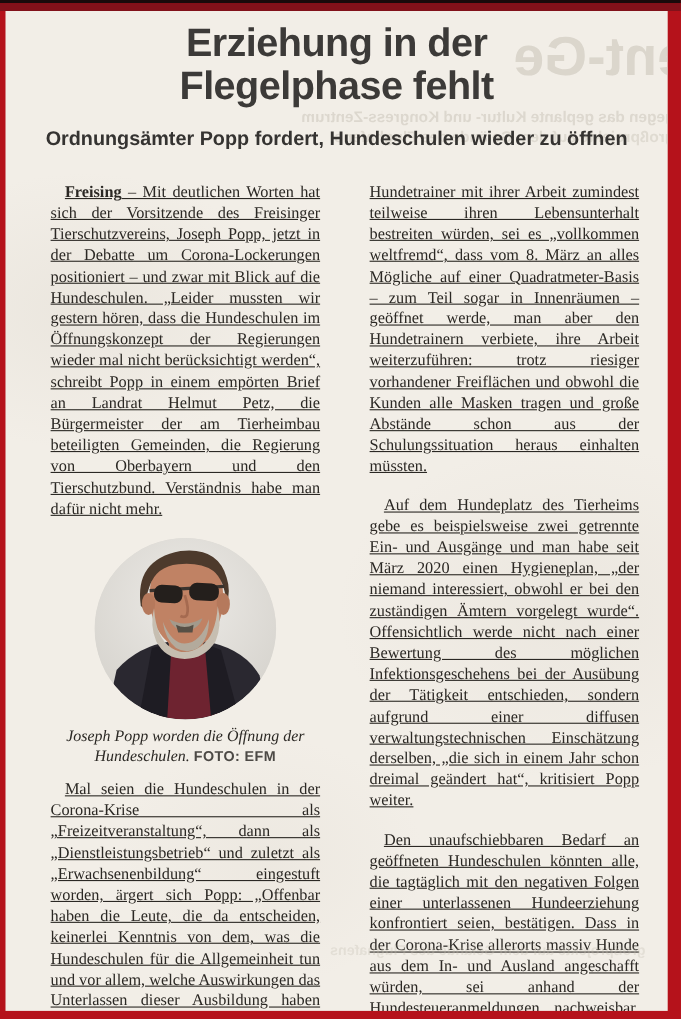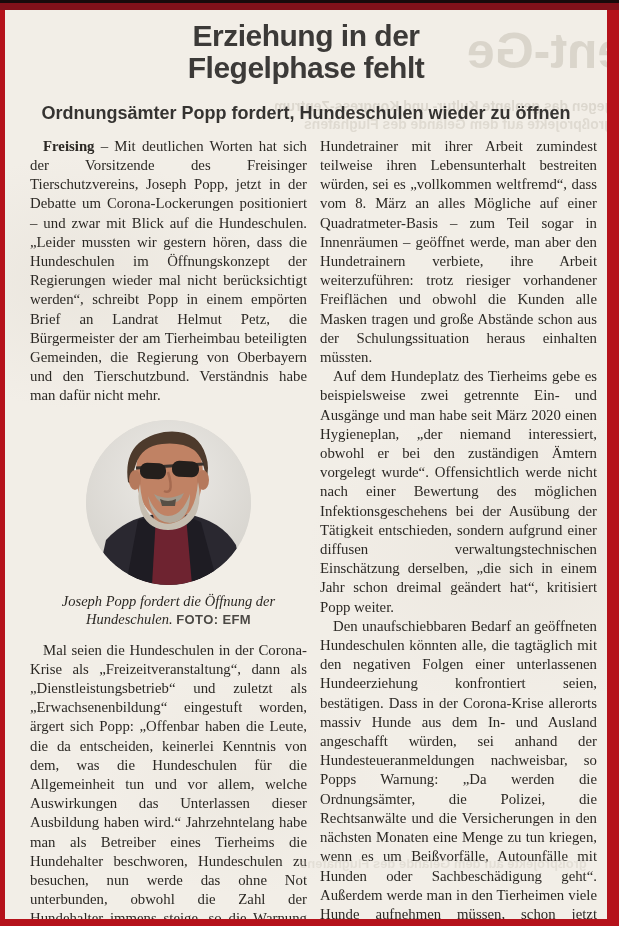--- a/index.html
+++ b/index.html
@@ -19,28 +19,28 @@
   .mirror{transform:scaleX(-1);}
   .bleed{position:absolute;color:#c3bdb1;font-family:"Liberation Sans",sans-serif;
          font-weight:bold;white-space:nowrap;pointer-events:none;}
   .bleed-big{top:12px;right:-18px;font-size:50px;opacity:.5;}
   .bleed-s1{top:88px;right:-6px;font-size:14px;opacity:.45;}
   .bleed-s2{top:106px;right:-6px;font-size:14px;opacity:.40;}
   .bleed-bot{bottom:48px;right:20px;font-size:13px;opacity:.30;}
 
   .headline{margin:10px auto 18px;max-width:380px;text-align:center;
             font-family:"Liberation Sans",sans-serif;font-weight:bold;
-            font-size:30px;line-height:1.08;color:#3c3a38;letter-spacing:-.5px;position:relative;}
+            font-size:36px;line-height:1.08;color:#3c3a38;letter-spacing:-.5px;position:relative;}
   .subhead{margin:7px auto 0;text-align:center;font-family:"Liberation Sans",sans-serif;
            font-weight:bold;font-size:18px;color:#353331;position:relative;}
 
   .columns{position:relative;display:flex;margin:13px 10px 0 25px;gap:13px;}
   .col{width:277px;font-size:14.8px;line-height:19.2px;color:#2b2824;
        text-align:justify;hyphens:auto;-webkit-hyphens:auto;}
-  .para{margin:0;text-indent:13px;}
+  .para{margin:16px;text-indent:13px;text-decoration:underline;}
   .para.noindent{text-indent:0;}
   .dateline{font-weight:bold;}
 
   figure.photo{margin:14px auto 0;width:250px;text-align:center;}
   .photo-circle{width:165px;height:165px;margin:0 auto;border-radius:50%;overflow:hidden;
                 background:#dedbd5;}
   figcaption{margin-top:7px;font-style:italic;font-size:14.5px;line-height:18px;
              color:#2b2824;text-align:center;text-indent:0;}
   .credit{font-style:normal;font-family:"Liberation Sans",sans-serif;font-weight:bold;
           font-size:13px;letter-spacing:.4px;color:#4c4945;white-space:nowrap;}
@@ -102,21 +102,21 @@
                 <path d="M82 52 Q86 64 84 70 Q82 73 78 71" stroke="#a56a50" stroke-width="2.5" fill="none"></path>
 
                 <path d="M54 64 Q56 92 70 100 Q82 108 96 99 Q110 90 112 62 Q116 80 110 94 Q100 110 82 110 Q64 110 56 94 Q50 80 54 64 Z" fill="#c6beb1"></path>
                 <path d="M62 76 Q70 96 82 96 Q96 96 104 74 Q104 92 94 100 Q84 106 74 100 Q64 92 62 76 Z" fill="#b3aa9c"></path>
 
                 <path d="M68 74 Q82 82 98 73 Q94 84 82 84 Q72 84 68 74 Z" fill="#a39a8c"></path>
                 <path d="M74 79 Q82 83 90 79 L89 86 L76 86 Z" fill="#574f45"></path>
               </g>
             </svg>
           </div>
-          <figcaption><span>Joseph Popp fordert die Öffnung der Hundeschulen.</span> <span class="credit">FOTO: EFM</span></figcaption>
+          <figcaption><span>Joseph Popp worden die Öffnung der Hundeschulen.</span> <span class="credit">FOTO: EFM</span></figcaption>
         </figure>
 
         <p class="para" style="margin-top:12px">Mal seien die Hundeschulen in der Corona-Krise als „Freizeitveranstaltung“, dann als „Dienstleistungsbetrieb“ und zuletzt als „Erwachsenenbildung“ eingestuft worden, ärgert sich Popp: „Offenbar haben die Leute, die da entscheiden, keinerlei Kenntnis von dem, was die Hundeschulen für die Allgemeinheit tun und vor allem, welche Auswirkungen das Unterlassen dieser Ausbildung haben wird.“ Jahrzehntelang habe man als Betreiber eines Tierheims die Hundehalter beschworen, Hundeschulen zu besuchen, nun werde das ohne Not unterbunden, obwohl die Zahl der Hundehalter immens steige, so die Warnung des TSV-Vorsitzenden.</p>
 
       </div>
 
       <div class="col">
         <p class="para noindent">Hundetrainer mit ihrer Arbeit zumindest teilweise ihren Lebensunterhalt bestreiten würden, sei es „vollkommen weltfremd“, dass vom 8. März an alles Mögliche auf einer Quadratmeter-Basis – zum Teil sogar in Innenräumen – geöffnet werde, man aber den Hundetrainern verbiete, ihre Arbeit weiterzuführen: trotz riesiger vorhandener Freiflächen und obwohl die Kunden alle Masken tragen und große Abstände schon aus der Schulungssituation heraus einhalten müssten.</p>
         <p class="para">Auf dem Hundeplatz des Tierheims gebe es beispielsweise zwei getrennte Ein- und Ausgänge und man habe seit März 2020 einen Hygieneplan, „der niemand interessiert, obwohl er bei den zuständigen Ämtern vorgelegt wurde“. Offensichtlich werde nicht nach einer Bewertung des möglichen Infektionsgeschehens bei der Ausübung der Tätigkeit entschieden, sondern aufgrund einer diffusen verwaltungstechnischen Einschätzung derselben, „die sich in einem Jahr schon dreimal geändert hat“, kritisiert Popp weiter.</p>
         <p class="para">Den unaufschiebbaren Bedarf an geöffneten Hundeschulen könnten alle, die tagtäglich mit den negativen Folgen einer unterlassenen Hundeerziehung konfrontiert seien, bestätigen. Dass in der Corona-Krise allerorts massiv Hunde aus dem In- und Ausland angeschafft würden, sei anhand der Hundesteueranmeldungen nachweisbar, so Popps Warnung: „Da werden die Ordnungsämter, die Polizei, die Rechtsanwälte und die Versicherungen in den nächsten Monaten eine Menge zu tun kriegen, wenn es um Beißvorfälle, Autounfälle mit Hunden oder Sachbeschädigung geht“. Außerdem werde man in den Tierheimen viele Hunde aufnehmen müssen, schon jetzt bekomme man ebenso wie die Hundeschulen dauernd Anfragen um Hilfe bei der Hundeerziehung und Bitten um Übernahme von Hunden. Der Tierschutzverein ersuche die örtlichen Politiker daher dringend, „eine Öffnung der Hundeschulen zuzulassen oder darauf an andere</p>

